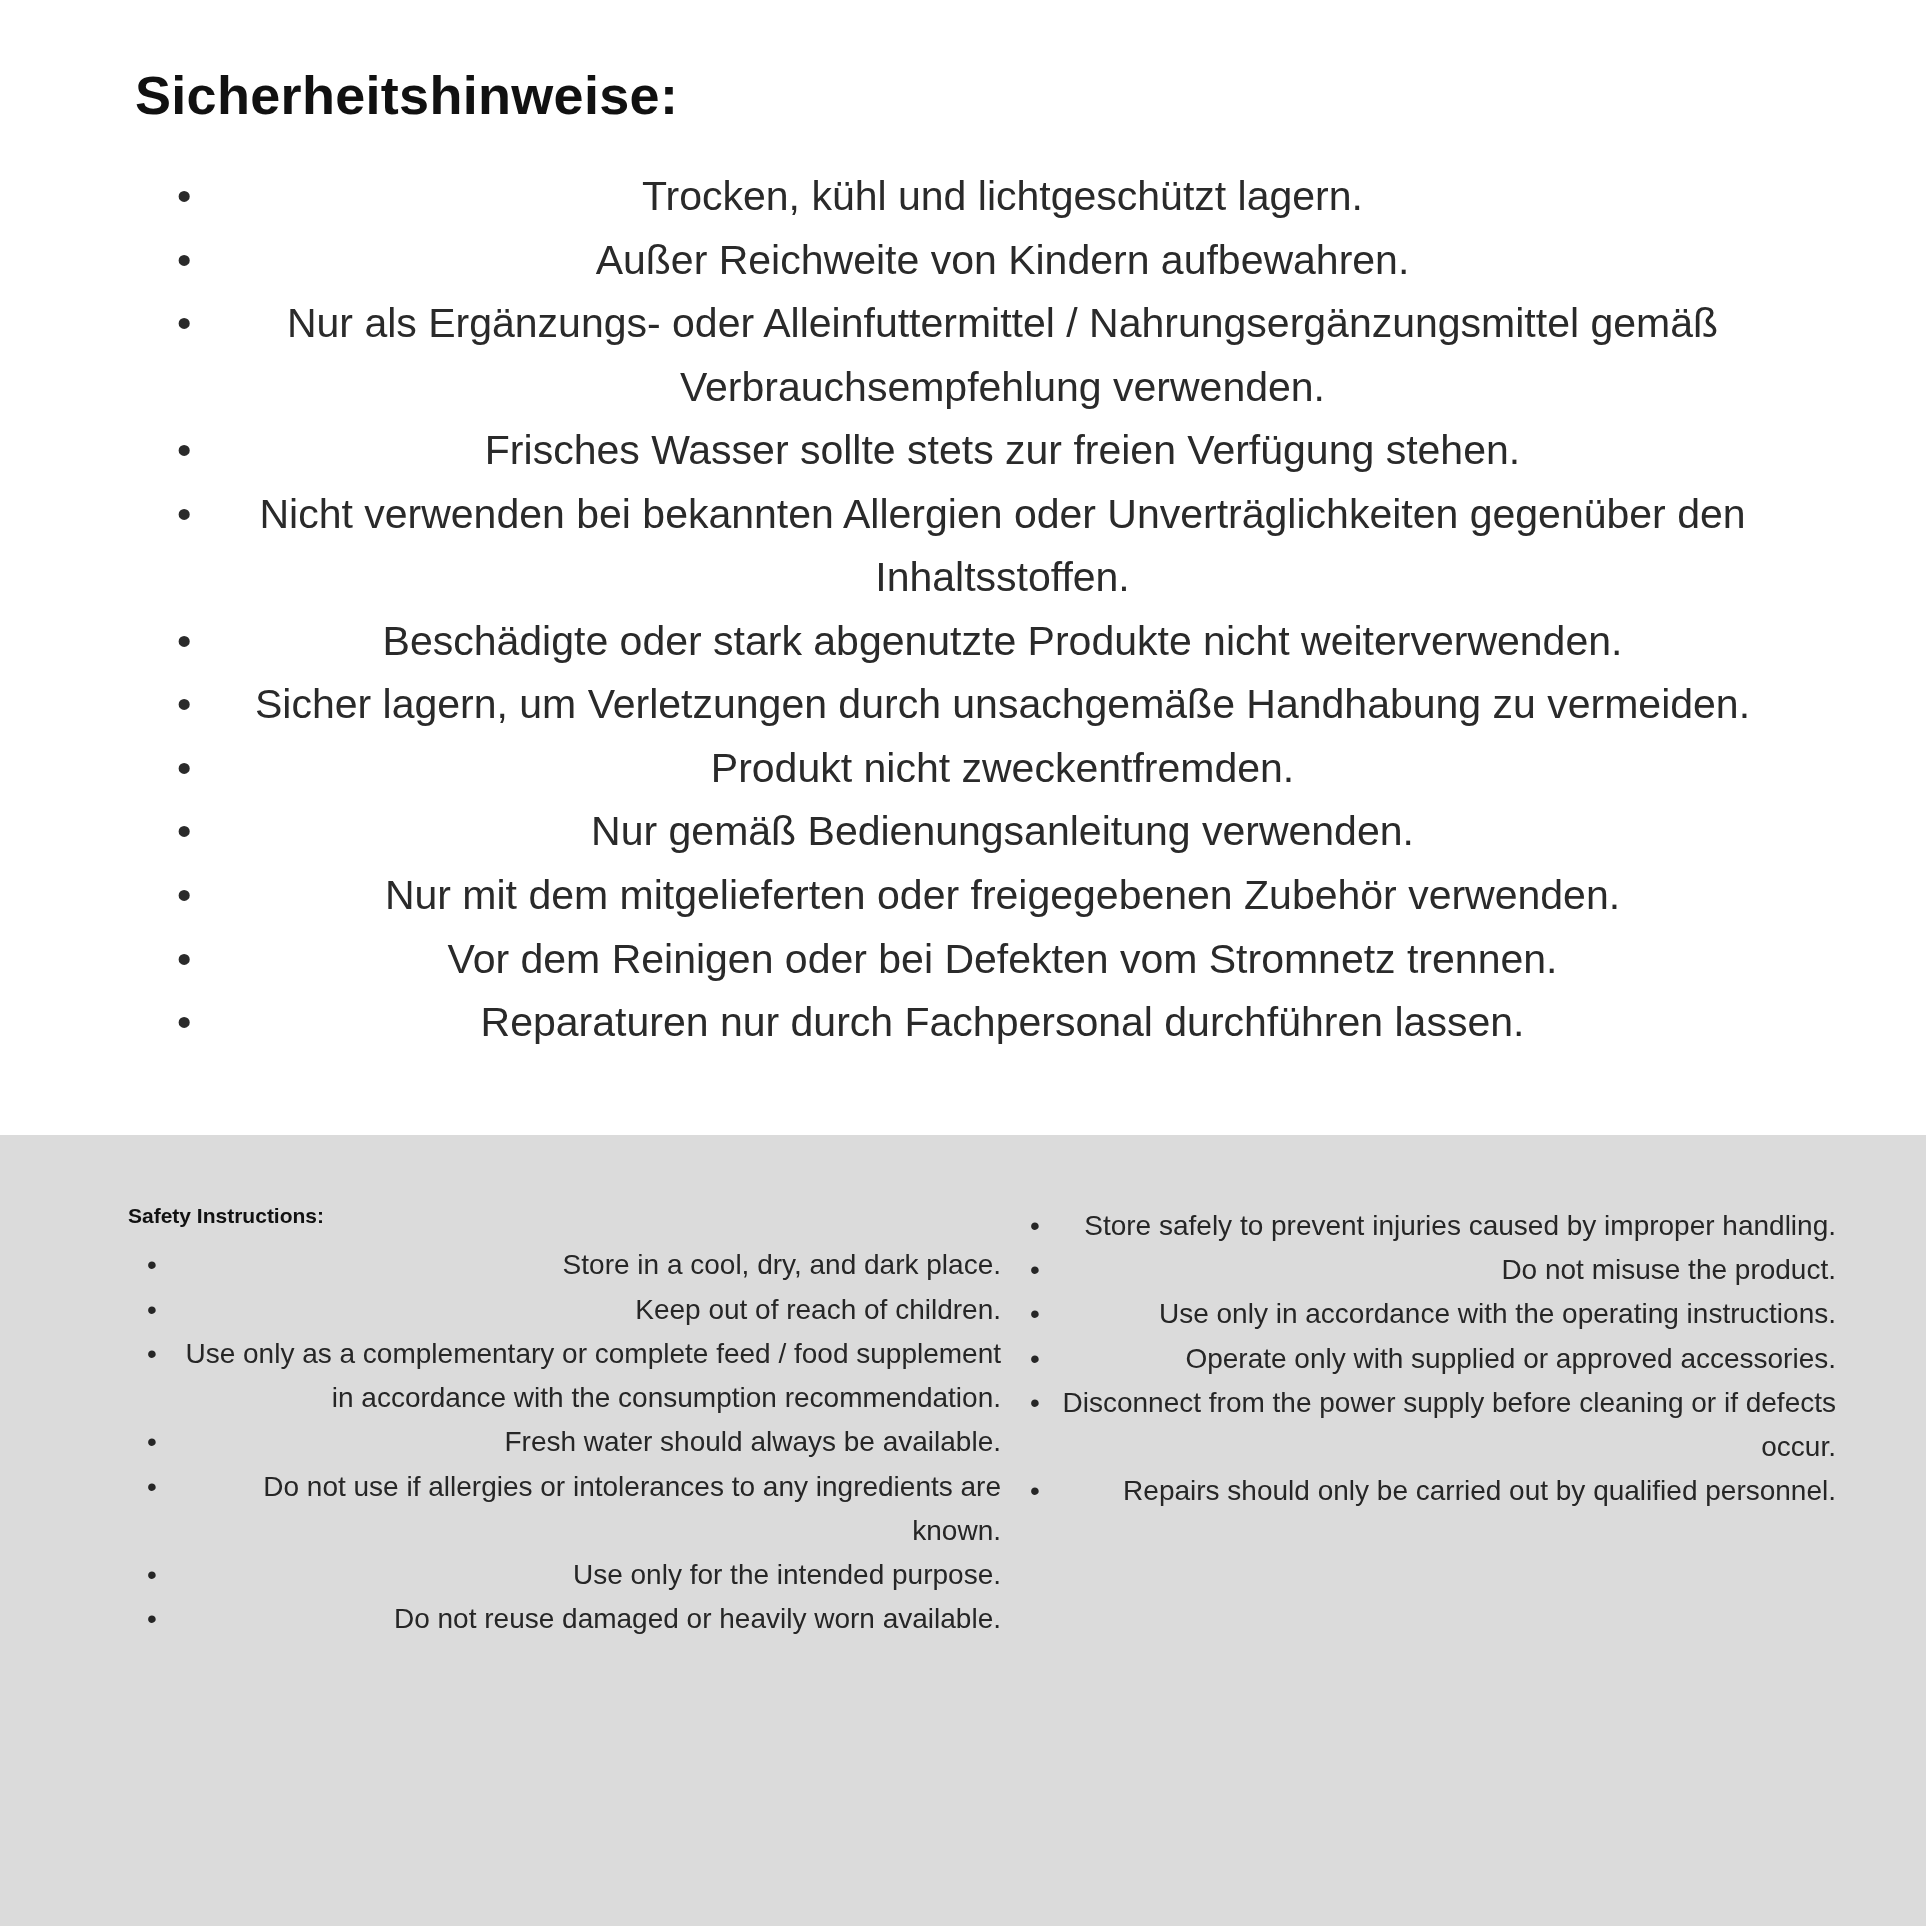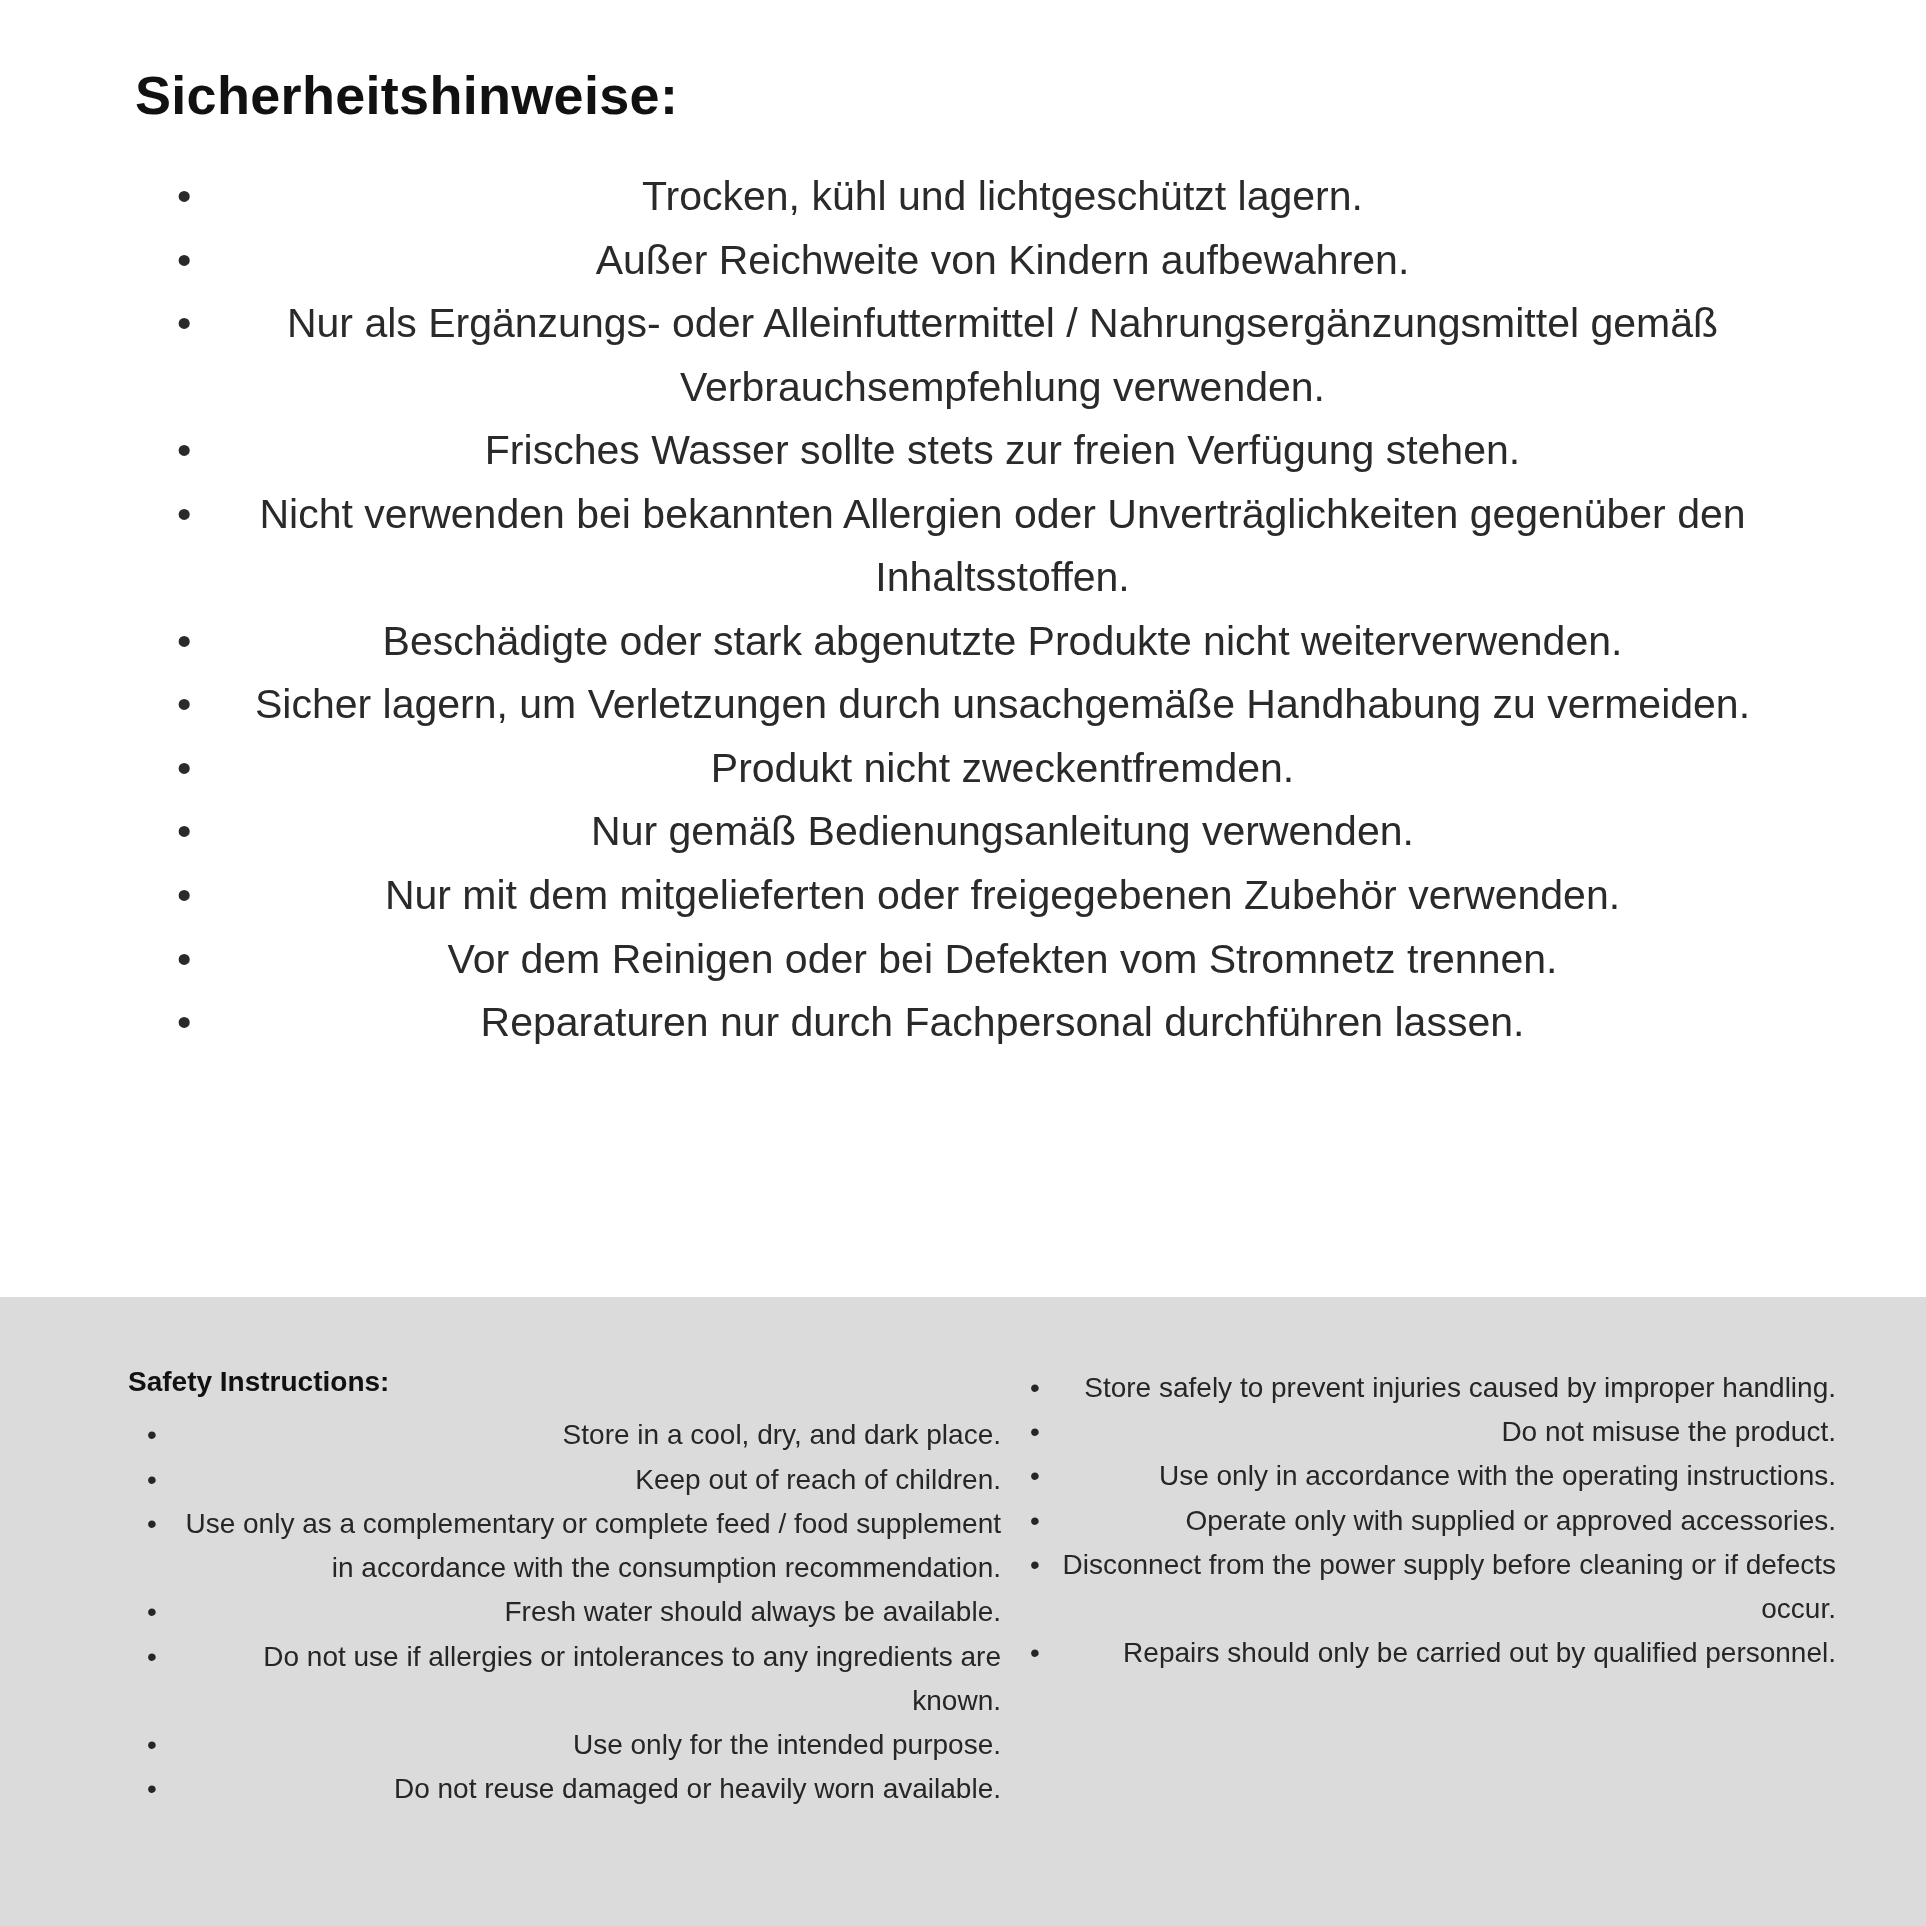--- a/index.html
+++ b/index.html
@@ -13,21 +13,21 @@
   .page {
     width: 1926px;
     height: 1926px;
     display: flex;
     flex-direction: column;
     overflow: hidden;
   }
 
   
   .top-section {
-    height: 1297px;
+    height: 1135px;
     background: #ffffff;
     padding: 64px 109px 0 135px;
   }
   .de-title {
     font-size: 54px;
     font-weight: 700;
     color: #111111;
     margin: 0 0 39px 0;
     letter-spacing: 0.3px;
   }
@@ -62,21 +62,21 @@
   }
   .col-left {
     width: 873px;
     flex: none;
   }
   .col-right {
     flex: 1;
     padding-left: 29px;
   }
   .en-title {
-    font-size: 28px;
+    font-size: 21px;
     font-weight: 700;
     color: #111111;
     margin: 0 0 15.4px 0;
   }
   .en-list {
     list-style: none;
     margin: 0;
     padding: 0 0 0 19px;
     text-align: right;
   }

